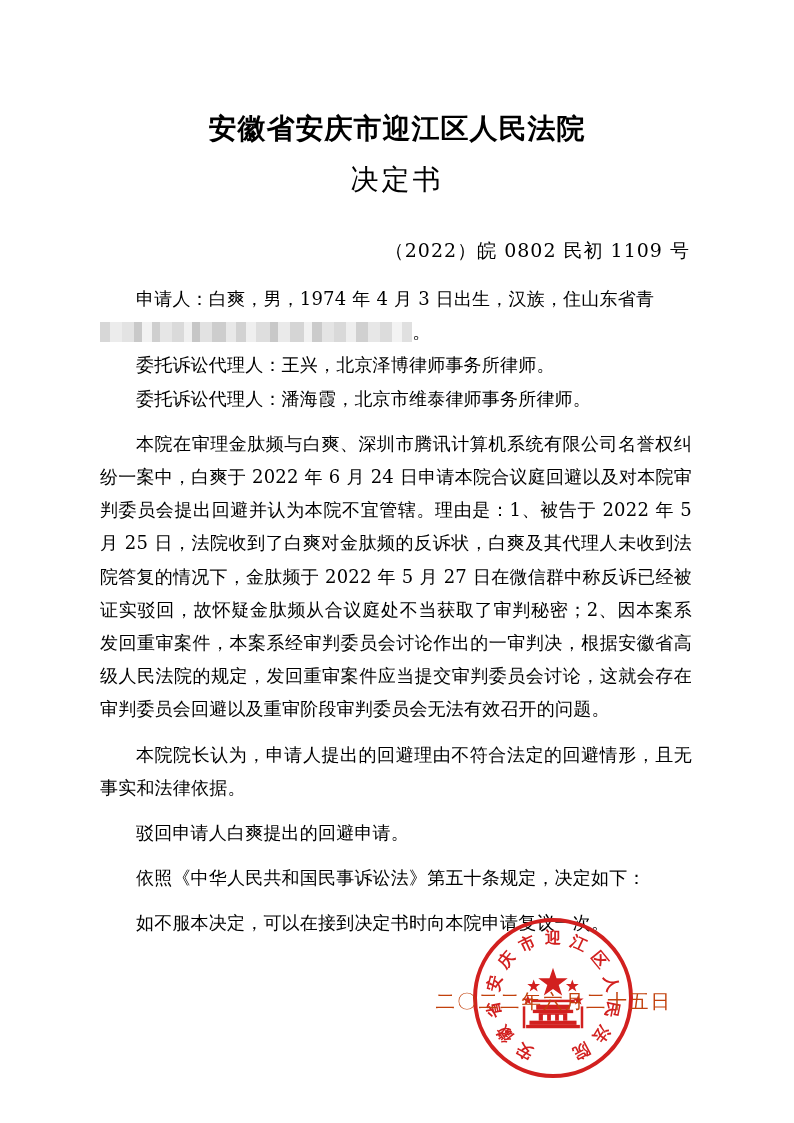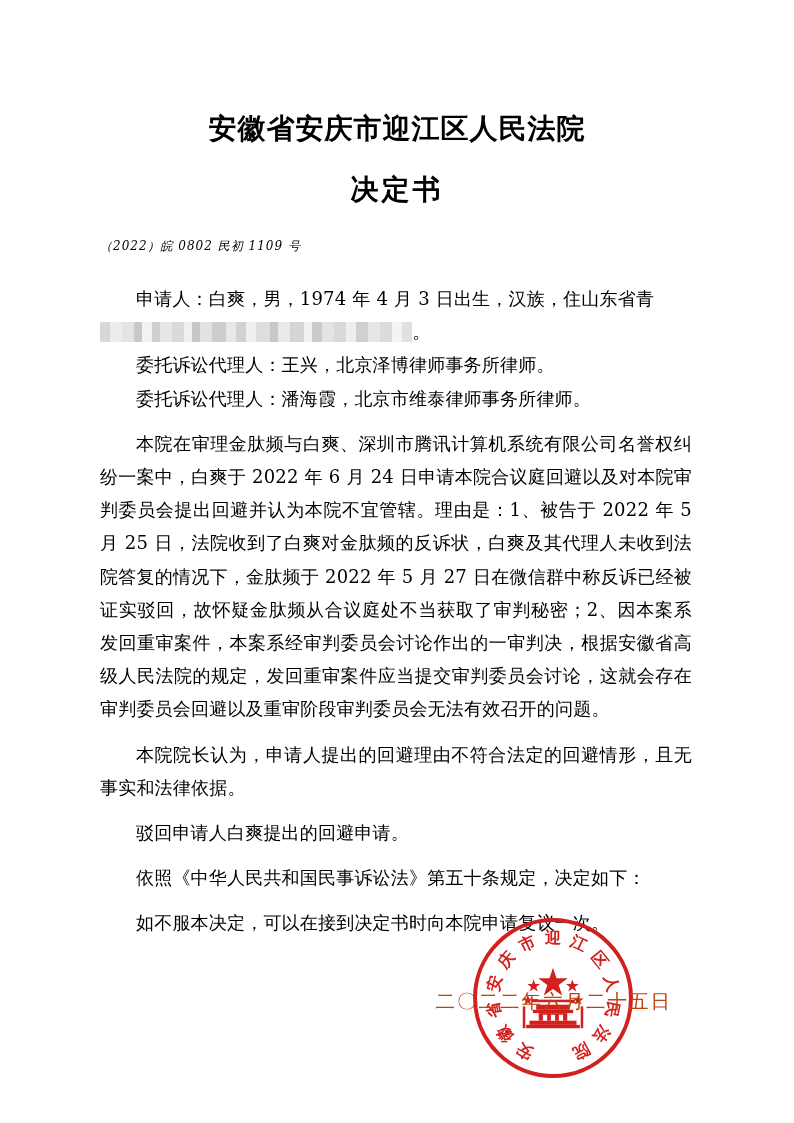--- a/index.html
+++ b/index.html
@@ -33,37 +33,37 @@
   }
   .doc-title-line1 {
     font-size: 28px;
     font-weight: bold;
     letter-spacing: 1px;
     line-height: 42px;
     font-family: "DejaVu Serif", "Liberation Serif", serif;
   }
   .doc-title-line2 {
     font-size: 28px;
-    font-weight: bold;
+    font-weight: normal;
     letter-spacing: 3px;
     line-height: 48px;
-    margin-top: 16px;
+    margin-top: 6px;
     font-family: "DejaVu Serif", "Liberation Serif", serif;
   }
 
   
   .case-number {
     position: absolute;
     left: 100px;
     top: 238px;
     width: 590px;
-    font-size: 12px;
+    text-align: right;
+    font-size: 19px;
     letter-spacing: 1px;
     font-family: "DejaVu Serif", "Liberation Serif", serif;
-    font-style: italic;
   }
 
   
   .body-area {
     position: absolute;
     left: 100px;
     top: 282px;
     width: 592px;
   }
   .para {

